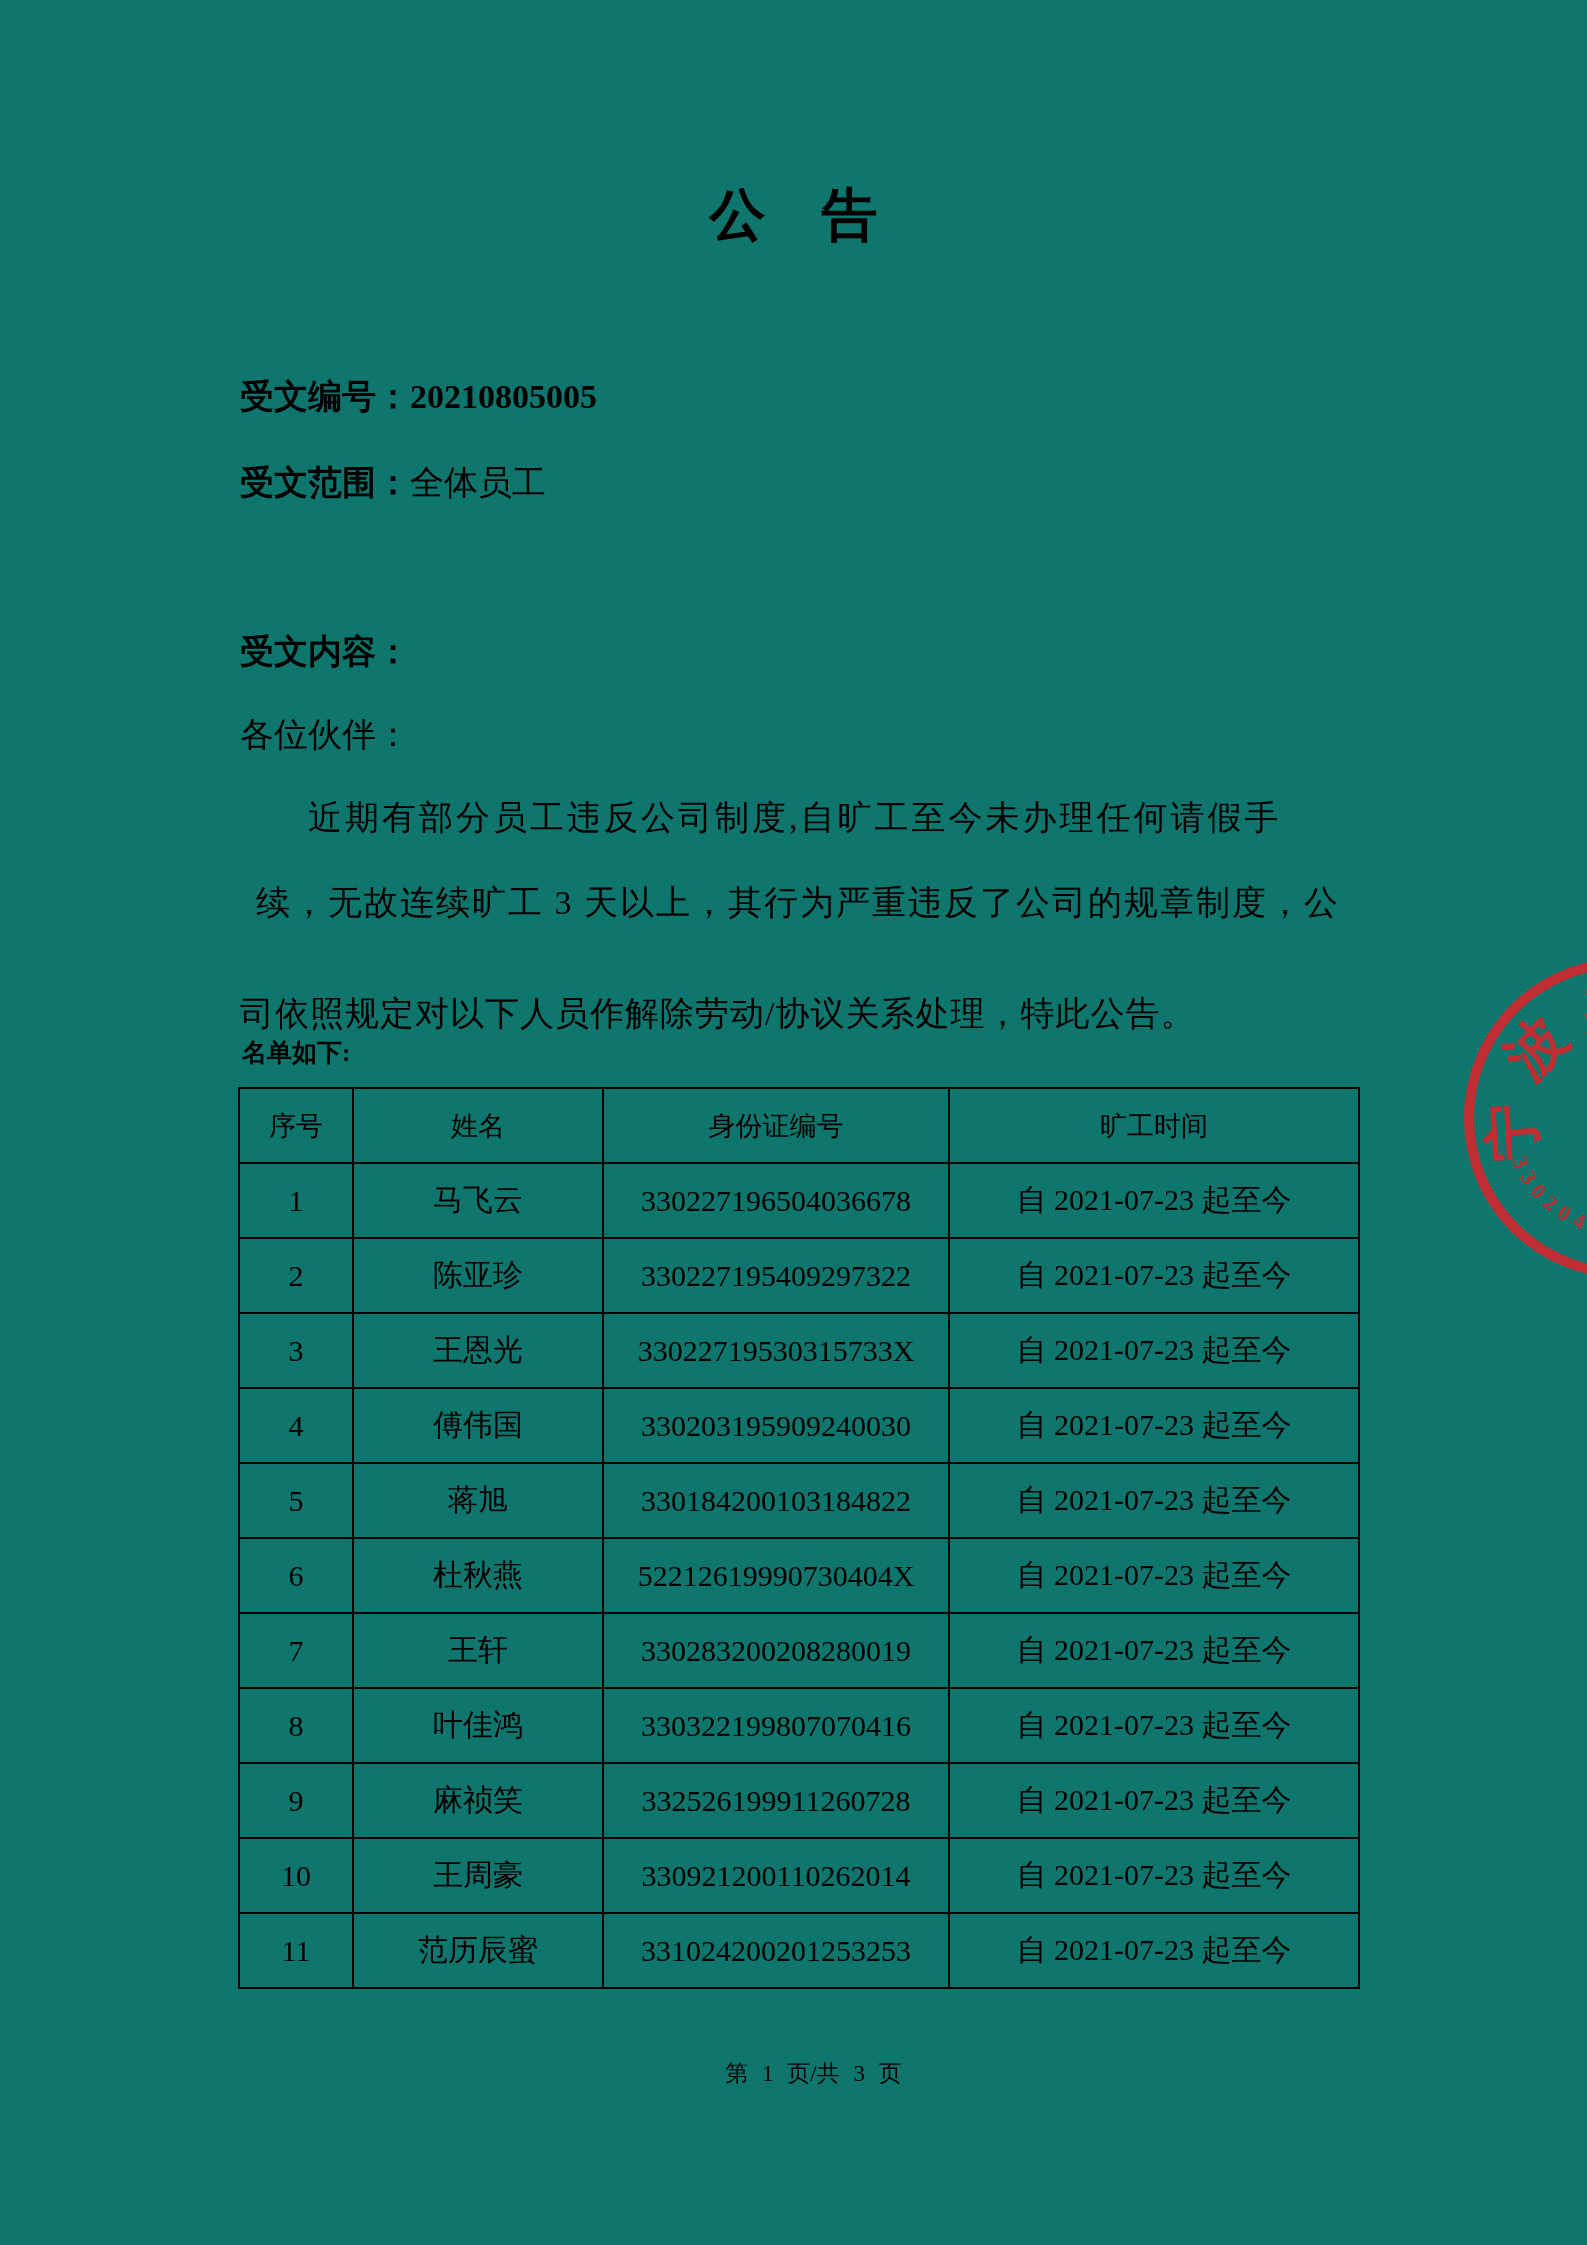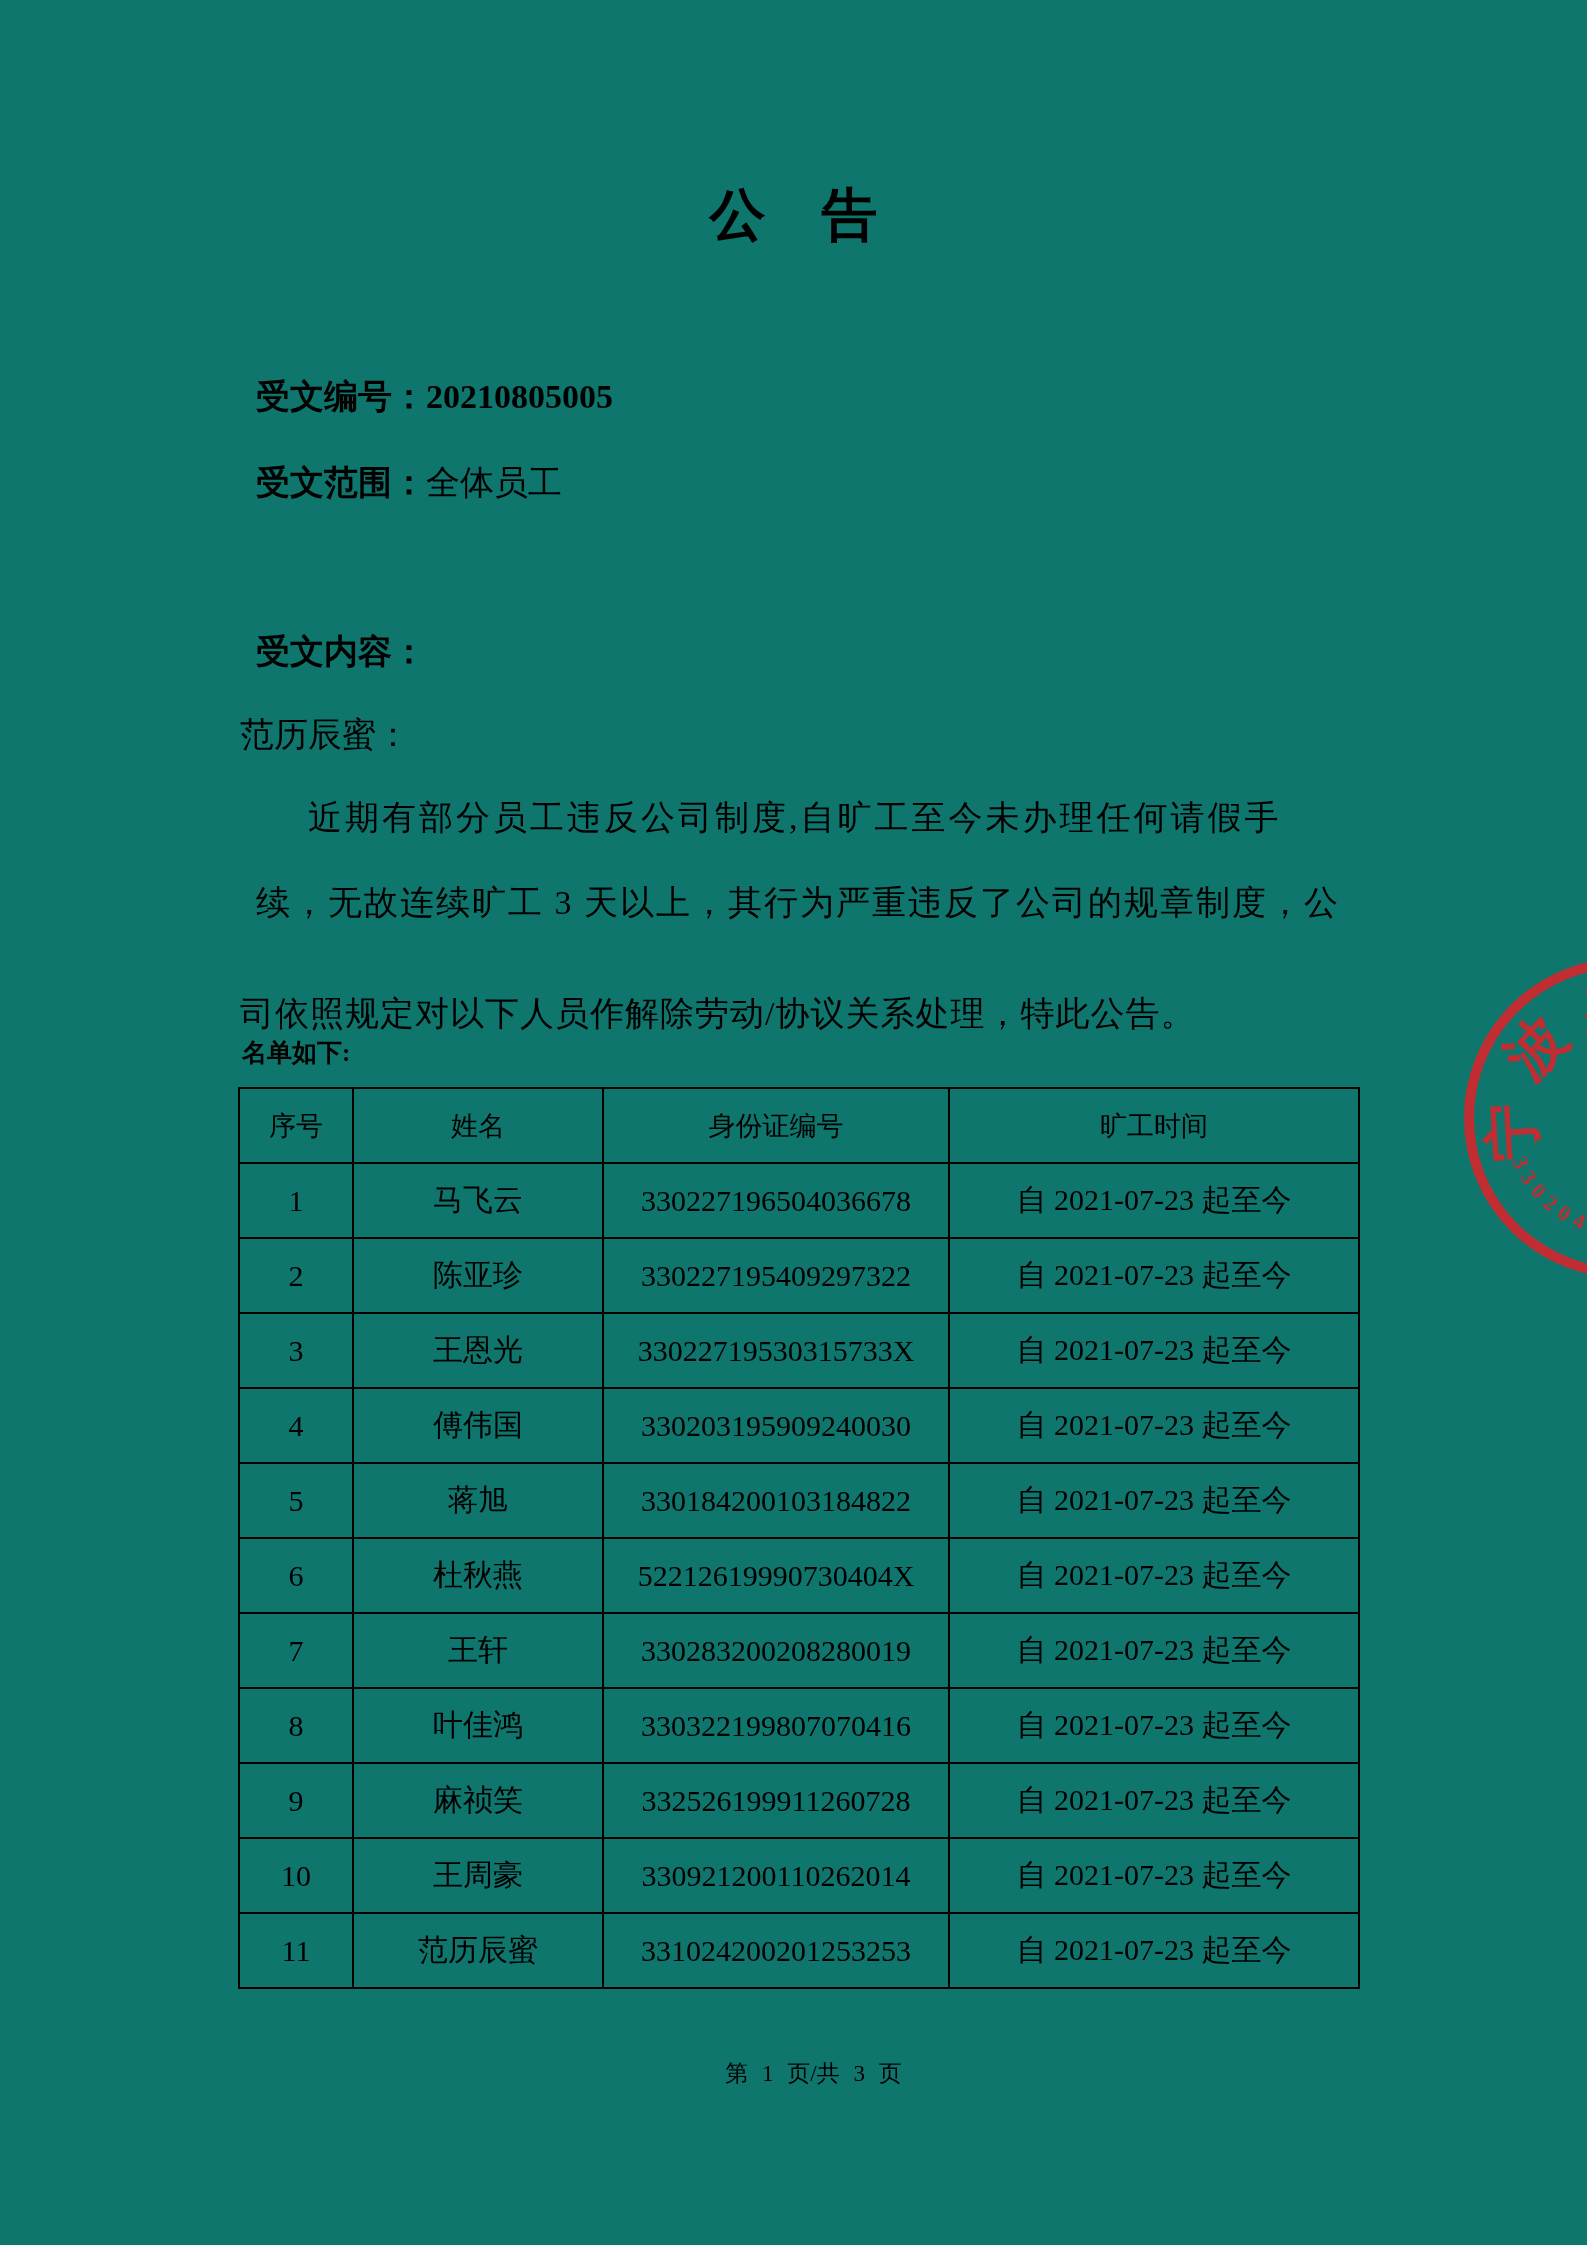--- a/index.html
+++ b/index.html
@@ -9,21 +9,21 @@
     margin:0 auto;
     background:#0f766e;
     overflow:hidden;
     font-family:"Liberation Serif","DejaVu Serif",serif;
     color:#000;
   }
   .doc-title{
     position:absolute;top:178px;left:0;width:1587px;
     text-align:center;font-size:56px;font-weight:bold;
   }
-  .meta-line{position:absolute;left:256px;font-size:34px;white-space:nowrap;}
+  .meta-line{position:absolute;left:240px;font-size:34px;white-space:nowrap;}
   .meta-label{font-weight:bold;}
   .meta-value{font-weight:normal;}
   .meta-value.bold{font-weight:bold;}
   .meta-1{top:374px;}
   .meta-2{top:460px;}
   .meta-3{top:545px;}
   .meta-4{top:629px;}
   .salutation{position:absolute;left:240px;top:712px;font-size:34px;}
   .body-line{position:absolute;left:240px;font-size:34px;white-space:nowrap;text-align:center;}
   .body-1{top:795px;padding-left:68px;letter-spacing:3px;}
@@ -71,21 +71,21 @@
   <div class="meta-line meta-1">
     <span class="meta-label">受文编号：</span><span class="meta-value bold">20210805005</span>
   </div>
   <div class="meta-line meta-2">
     <span class="meta-label">受文范围：</span><span class="meta-value">全体员工</span>
   </div>
   <div class="meta-line meta-4">
     <span class="meta-label">受文内容：</span><span class="meta-value"></span>
   </div>
 
-  <div class="salutation">范历辰蜜：</div>
+  <div class="salutation">各位伙伴：</div>
 
   <div class="body-line body-1">近期有部分员工违反公司制度,自旷工至今未办理任何请假手</div>
   <div class="body-line body-2">续，无故连续旷工 3 天以上，其行为严重违反了公司的规章制度，公</div>
   <div class="body-line body-3">司依照规定对以下人员作解除劳动/协议关系处理，特此公告。</div>
 
   <div class="list-label">名单如下:</div>
 
   <table class="notice-table">
     <colgroup>
       <col style="width:114px">

